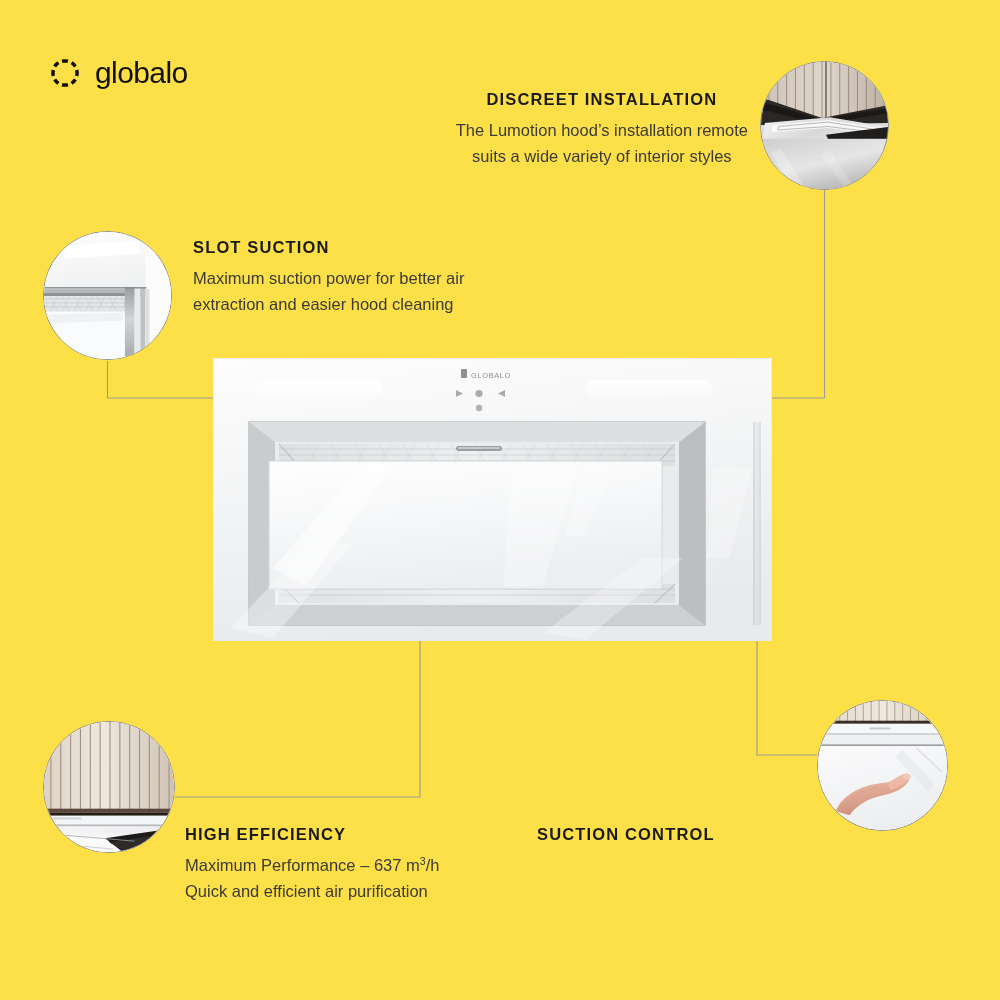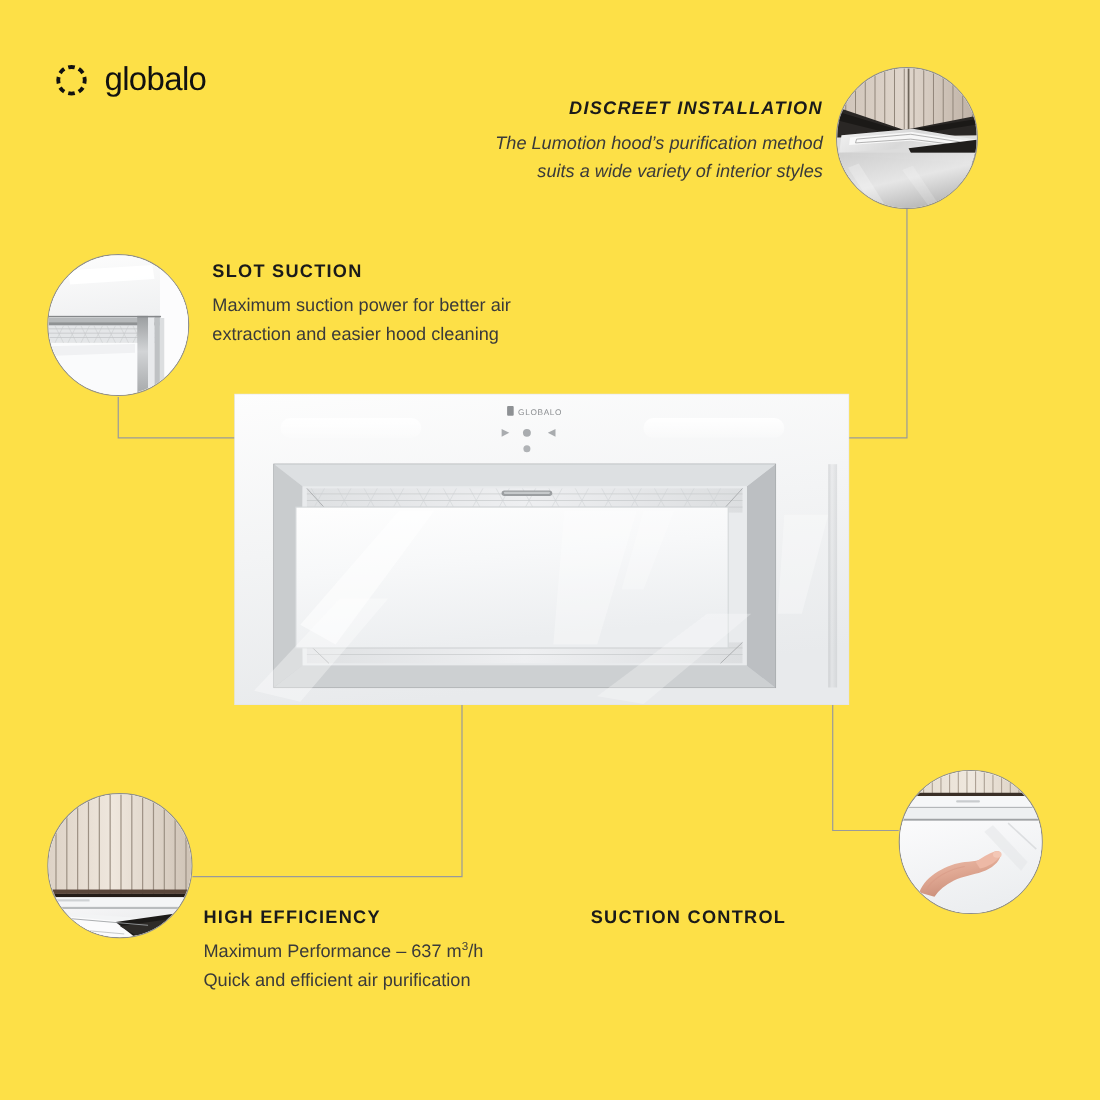--- a/index.html
+++ b/index.html
@@ -49,21 +49,21 @@
     white-space: nowrap;
   }
   .feat-body {
     font-size: 16.5px;
     font-weight: 400;
     color: #3a3a3a;
     line-height: 1.57;
     white-space: nowrap;
   }
   .feat-body div { white-space: nowrap; }
-  .align-right { text-align: right; font-style: italic; }
+  .align-right { text-align: center; }
   .align-left { text-align: left; }
   sup.cube { font-size: 0.64em; vertical-align: super; line-height: 0; }
 
   
   #feat-discreet  { right: 252px; top: 90px;  }
   #feat-slot      { left: 193px;  top: 238px; }
   #feat-high      { left: 185px;  top: 825px; }
   #feat-gesture   { left: 537px;  top: 825px; }
 
   
@@ -483,21 +483,21 @@
       <path d="M330 275 L430 200 L470 200 L372 282 Z" fill="#ffffff" opacity="0.28"></path>
       <path d="M500 110 L540 110 L516 200 L494 200 Z" fill="#ffffff" opacity="0.3"></path>
 
       <rect x="540" y="64" width="8" height="203" fill="url(#frameVG)" opacity="0.35"></rect>
     </svg>
   </div>
 
   <div class="feat align-right" id="feat-discreet">
     <div class="feat-title">DISCREET INSTALLATION</div>
     <div class="feat-body">
-      <div>The Lumotion hood’s purification method</div>
+      <div>The Lumotion hood’s installation remote</div>
       <div>suits a wide variety of interior styles</div>
     </div>
   </div>
 
   <div class="feat align-left" id="feat-slot">
     <div class="feat-title">SLOT SUCTION</div>
     <div class="feat-body">
       <div>Maximum suction power for better air</div>
       <div>extraction and easier hood cleaning</div>
     </div>

